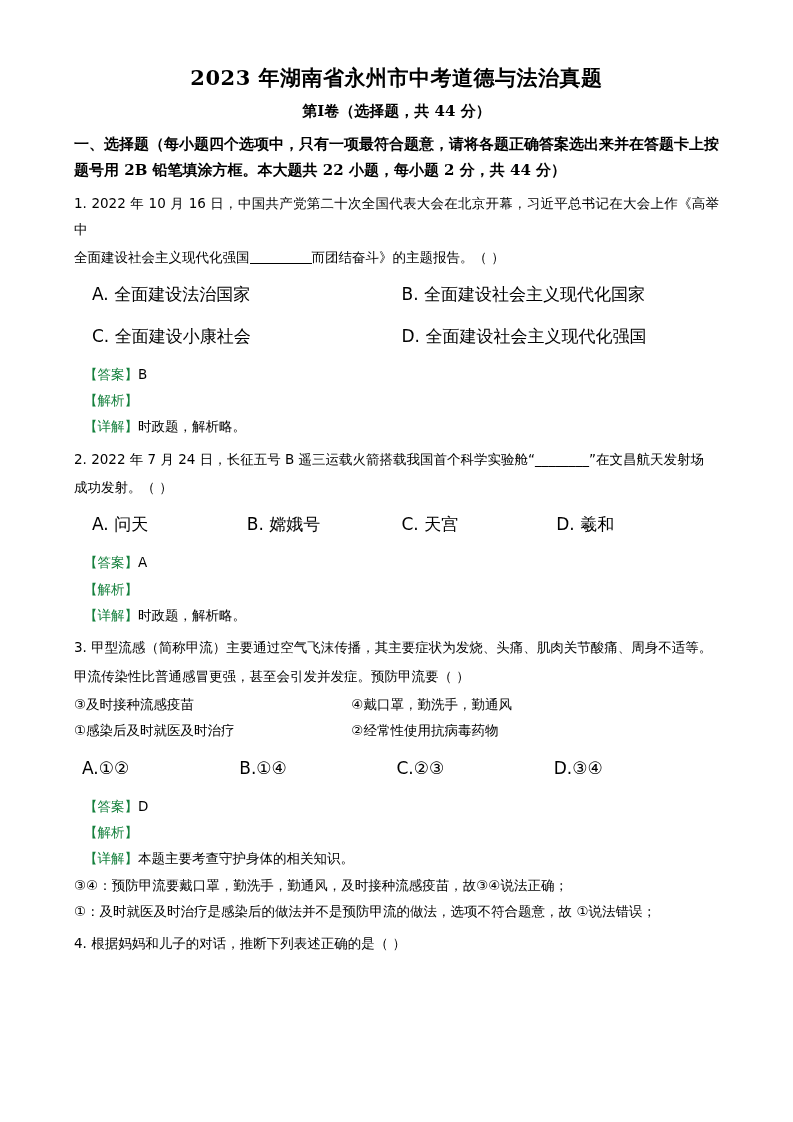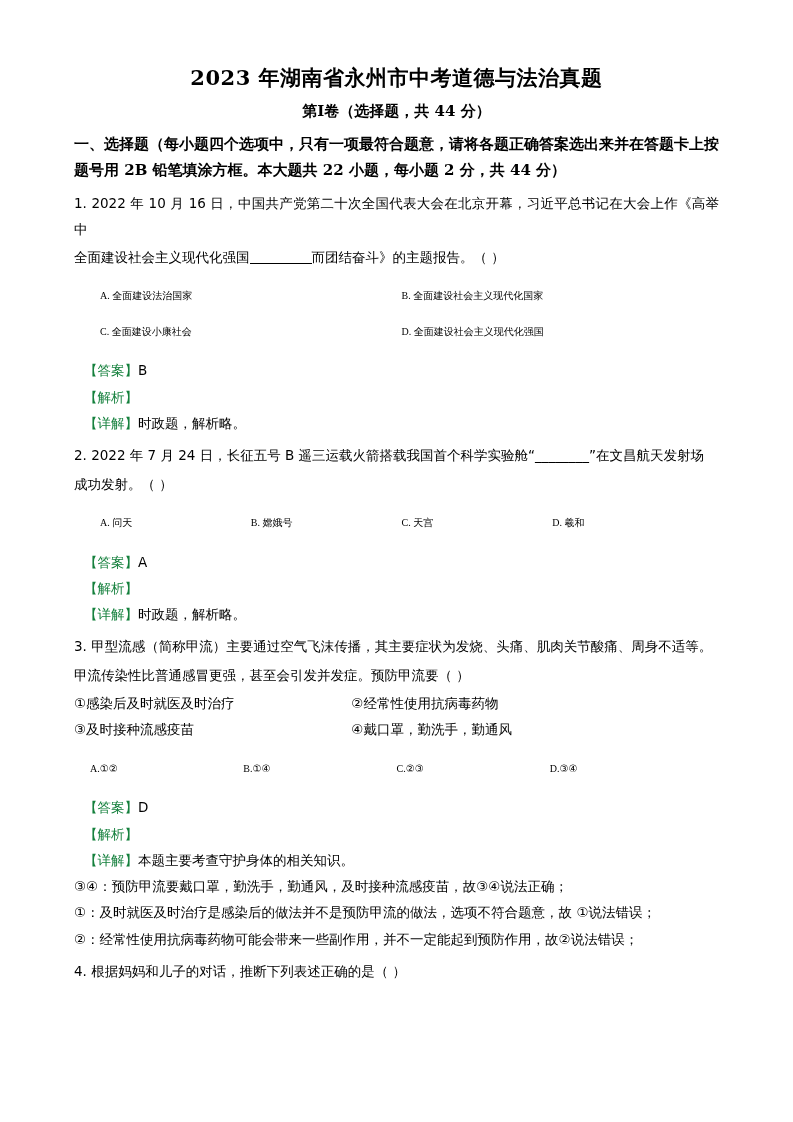--- a/index.html
+++ b/index.html
@@ -44,24 +44,23 @@
     margin: 0 0 6px 0;
   }
   .q-stem {
     font-size: 13.5px;
     line-height: 1.95;
     text-align: justify;
     margin: 0 0 2px 0;
   }
   .opts-row {
     display: flex;
-    font-size: 10px;
+    font-size: 17px;
     line-height: 1.95;
-    margin: 16px;
-    font-family: Liberation Serif, serif;
+    margin: 8px;
   }
   .opts-row.two > .opt { width: 50%; }
   .opts-row.four > .opt { width: 25%; }
   .opt-indent { padding-left: 10px; }
   .ans-line {
     font-size: 13.5px;
     line-height: 1.95;
     margin: 0;
   }
   .tag {
@@ -145,45 +144,44 @@
       <span class="tag">【详解】</span><span>时政题，解析略。</span>
     </div>
   </div>
 
   <div class="spacer-6"></div>
 
   <div>
     <div class="q-stem">3. 甲型流感（简称甲流）主要通过空气飞沫传播，其主要症状为发烧、头痛、肌肉关节酸痛、周身不适等。</div>
     <div class="q-stem">甲流传染性比普通感冒更强，甚至会引发并发症。预防甲流要（     ）</div>
     <div class="sub-items">
+      <div class="si-a">③及时接种流感疫苗</div>
+      <div class="si-b">④戴口罩，勤洗手，勤通风</div>
+    </div>
+    <div class="sub-items">
       <div class="si-a">①感染后及时就医及时治疗</div>
       <div class="si-b">②经常性使用抗病毒药物</div>
-    </div>
-    <div class="sub-items">
-      <div class="si-a">③及时接种流感疫苗</div>
-      <div class="si-b">④戴口罩，勤洗手，勤通风</div>
     </div>
     <div class="opts-row four">
       <div class="opt">A.①②</div>
       <div class="opt">B.①④</div>
       <div class="opt">C.②③</div>
       <div class="opt">D.③④</div>
     </div>
     <div class="ans-line">
       <span class="tag">【答案】</span><span>D</span>
     </div>
     <div class="ans-line">
       <span class="tag">【解析】</span>
     </div>
     <div class="para">
       <span class="tag">【详解】</span><span>本题主要考查守护身体的相关知识。</span>
     </div>
     <div class="para">③④：预防甲流要戴口罩，勤洗手，勤通风，及时接种流感疫苗，故③④说法正确；</div>
     <div class="para">①：及时就医及时治疗是感染后的做法并不是预防甲流的做法，选项不符合题意，故 ①说法错误；</div>
-    <div class="para">②：经常性使用抗病毒药物可能会带来一些副作用，并不一定能起到预防作用，故②说法错误；</div>
   </div>
 
   <div class="spacer-6"></div>
 
   <div>
     <div class="q-stem">4. 根据妈妈和儿子的对话，推断下列表述正确的是（     ）</div>
   </div>
 
 </div>
 

